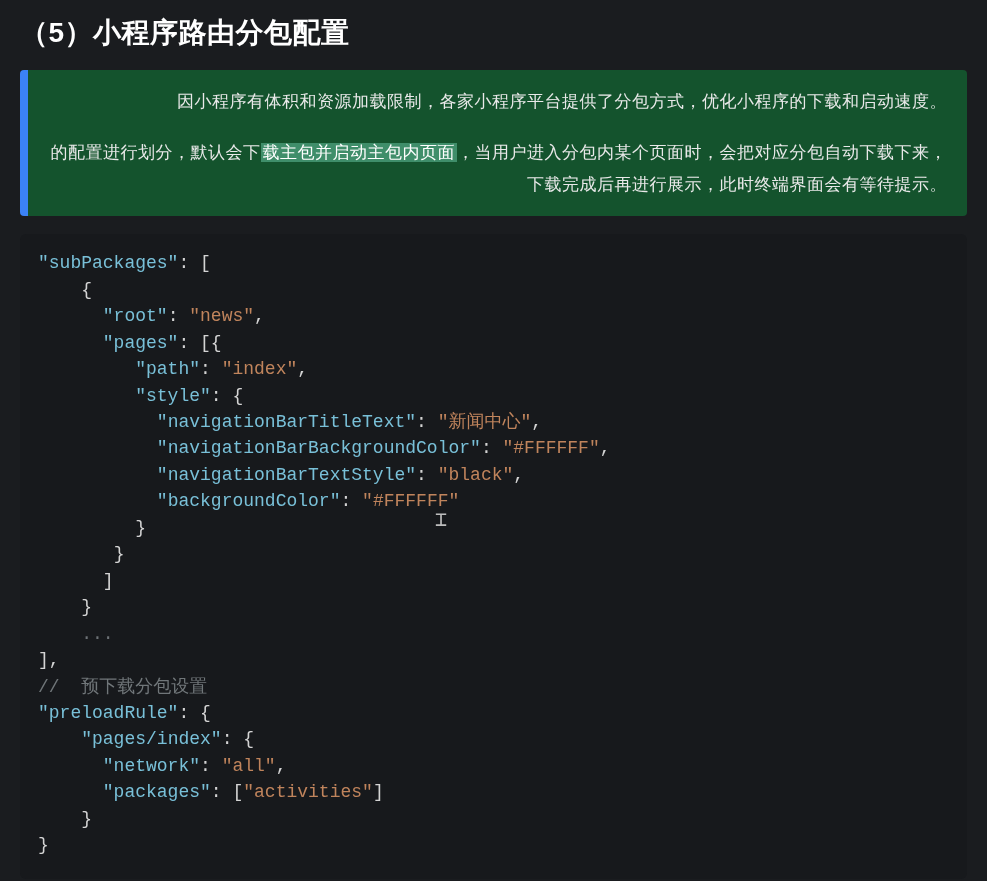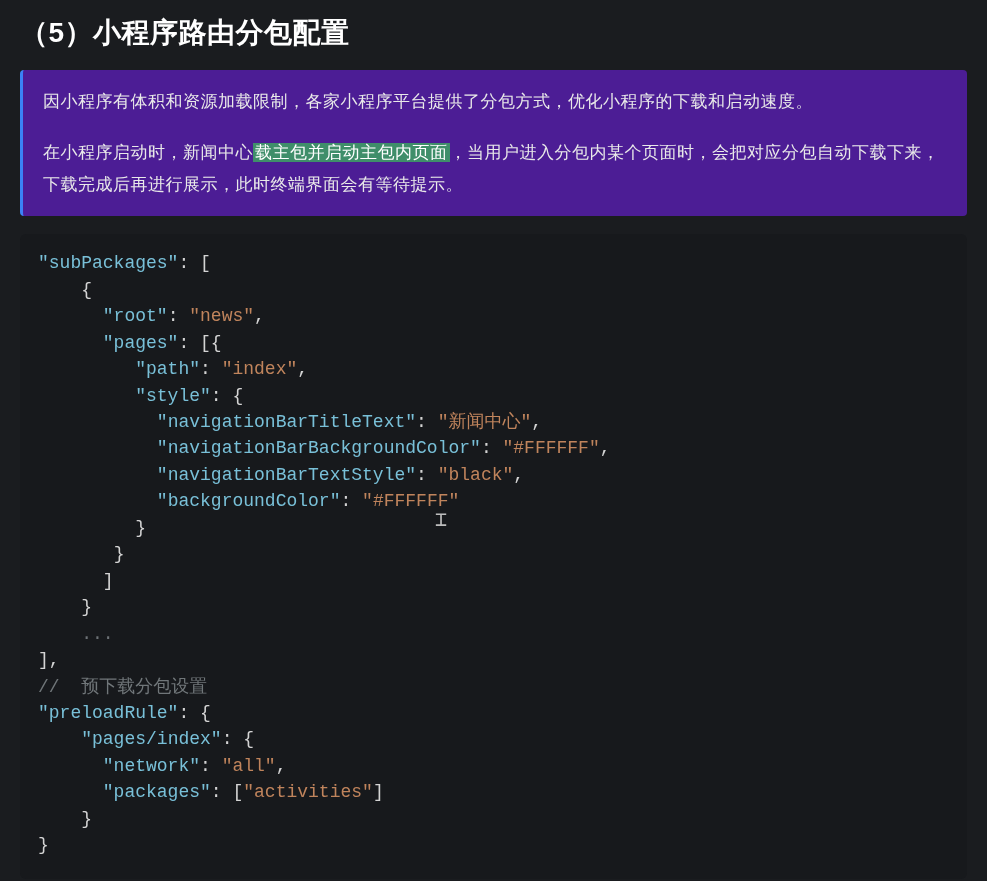--- a/index.html
+++ b/index.html
@@ -15,25 +15,26 @@
     padding: 4px 20px 30px 20px;
   }
   h2.heading {
     color: #fff;
     font-size: 28px;
     font-weight: 700;
     margin: 10px 0 18px 0;
     letter-spacing: 0.5px;
   }
   .blockquote {
-    border-left: 3px solid #3b82f6;
-    background: #4c1d95;
+    border-left: 8px solid #3b82f6;
+    background: #14532d;
     padding: 16px 20px 16px 20px;
     margin: 0 0 18px 0;
     border-radius: 4px;
+    text-align: right;
   }
   .blockquote p {
     margin: 0 0 20px 0;
     font-size: 17px;
     line-height: 1.85;
     color: #e9e9e9;
     letter-spacing: 0.5px;
   }
   .blockquote p:last-child { margin-bottom: 0; }
   .hl {
@@ -72,21 +73,21 @@
 </head>
 <body>
 
 <div class="page">
 
   <h2 class="heading">（5）小程序路由分包配置</h2>
 
   <div class="blockquote">
     <p>因小程序有体积和资源加载限制，各家小程序平台提供了分包方式，优化小程序的下载和启动速度。</p>
     <p>
-      <span>在小程序启动时，新闻中心</span><span class="hl">载主包并启动主包内页面</span><span>，当用户进入分包内某个页面时，会把对应分包自动下载下来，下载完成后再进行展示，此时终端界面会有等待提示。</span>
+      <span>的配置进行划分，默认会下</span><span class="hl">载主包并启动主包内页面</span><span>，当用户进入分包内某个页面时，会把对应分包自动下载下来，下载完成后再进行展示，此时终端界面会有等待提示。</span>
     </p>
   </div>
 
   <pre class="code"><span class="cursor-ibeam">⌶</span><span class="tok-key">"subPackages"</span><span class="tok-pun">: [</span>
     <span class="tok-pun">{</span>
       <span class="tok-key">"root"</span><span class="tok-pun">: </span><span class="tok-str">"news"</span><span class="tok-pun">,</span>
       <span class="tok-key">"pages"</span><span class="tok-pun">: [{</span>
          <span class="tok-key">"path"</span><span class="tok-pun">: </span><span class="tok-str">"index"</span><span class="tok-pun">,</span>
          <span class="tok-key">"style"</span><span class="tok-pun">: {</span>
            <span class="tok-key">"navigationBarTitleText"</span><span class="tok-pun">: </span><span class="tok-str">"新闻中心"</span><span class="tok-pun">,</span>

